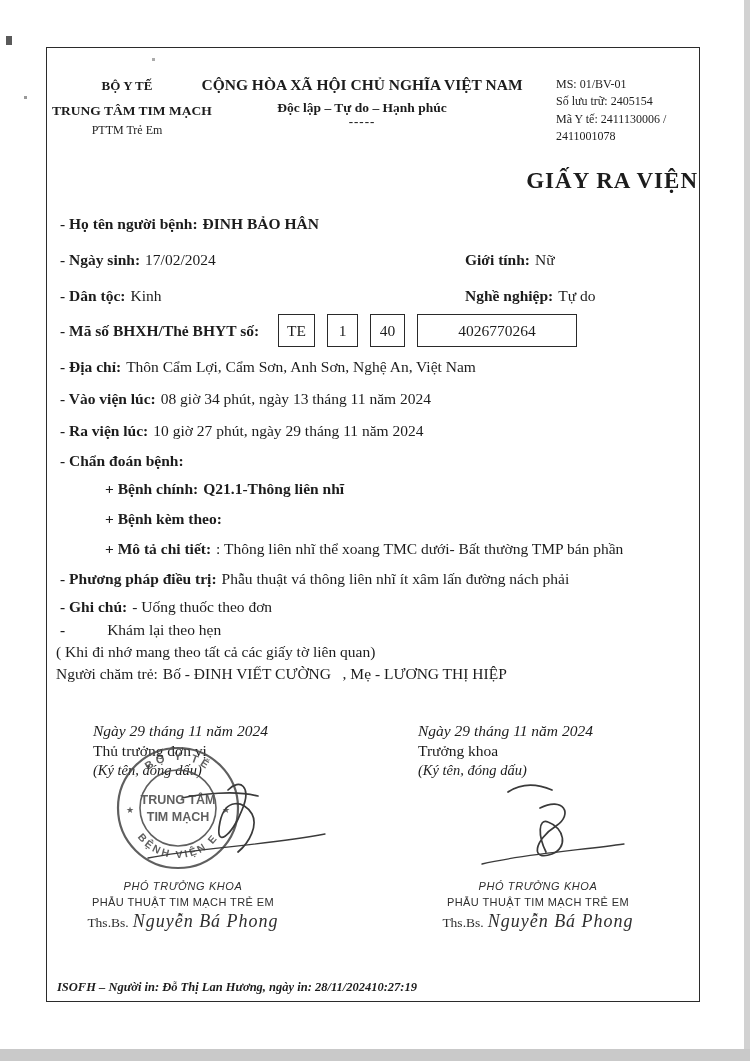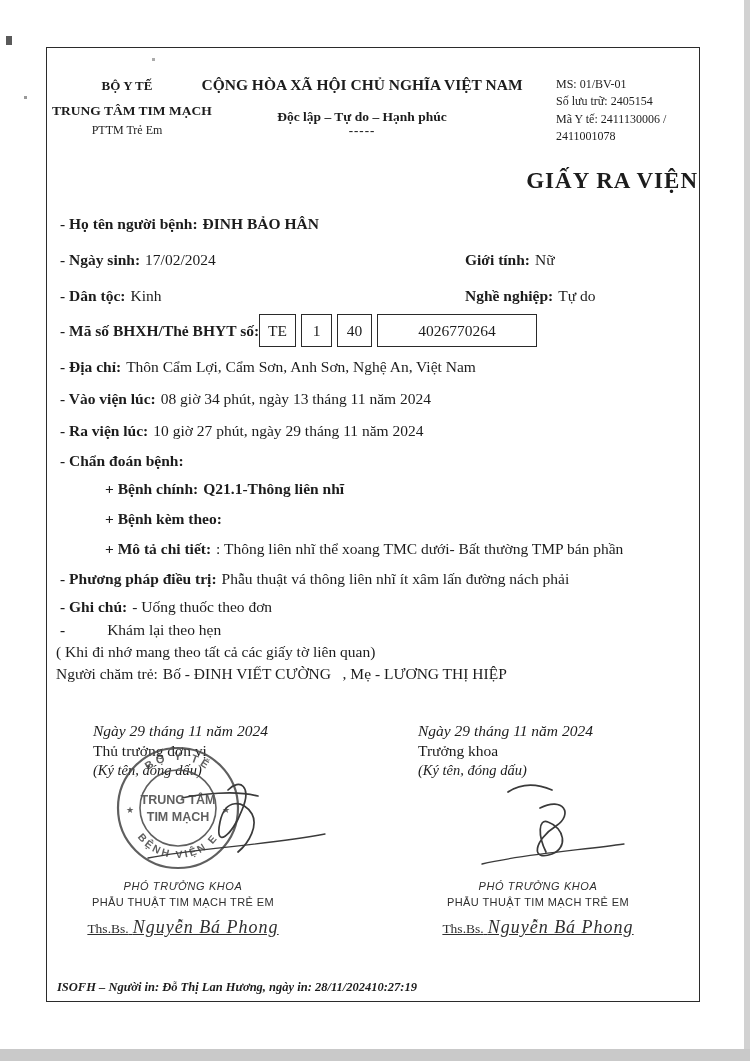--- a/index.html
+++ b/index.html
@@ -16,36 +16,36 @@
   .b{font-weight:bold;}
   .row{position:absolute;left:60px;font-size:15.5px;white-space:nowrap;}
   .row .v{margin-left:5px;}
   .row .rcol{position:absolute;left:405px;top:0;white-space:nowrap;}
   .hdr-left{position:absolute;left:52px;top:78px;width:150px;text-align:center;}
   .hdr-left .l1{font-weight:bold;font-size:13px;}
   .hdr-left .l2{font-weight:bold;font-size:13.5px;margin-top:9px;white-space:nowrap;}
   .hdr-left .l3{font-size:12px;margin-top:4px;}
   .hdr-center{position:absolute;left:192px;top:76px;width:340px;text-align:center;}
   .hdr-center .l1{font-weight:bold;font-size:15.5px;white-space:nowrap;}
-  .hdr-center .l2{font-weight:bold;font-size:13.5px;margin-top:15px;}
+  .hdr-center .l2{font-weight:bold;font-size:13.5px;margin-top:6px;}
   .hdr-center .l3{font-weight:bold;font-size:13px;letter-spacing:1px;margin-top:-2px;}
   .hdr-right{position:absolute;left:556px;top:76px;width:142px;font-size:12px;line-height:1.45;}
   .doc-title{position:absolute;left:46px;top:168px;width:652px;text-align:right;
     font-size:23px;font-weight:bold;letter-spacing:1px;}
-  .ins-table{display:inline-flex;gap:5px;vertical-align:middle;margin-left:0;}
+  .ins-table{display:inline-flex;gap:12px;vertical-align:middle;margin-left:19px;}
   .ins-cell{border:1.5px solid #2a2a2a;height:31px;display:flex;align-items:center;
     justify-content:center;font-size:15.5px;background:#fff;}
   .sig-col{position:absolute;}
   .sig-date{font-style:italic;font-size:15.5px;}
   .sig-role{font-weight:normal;font-size:15.5px;margin-top:2px;}
   .sig-note{font-style:italic;font-size:14.5px;margin-top:2px;}
   .sig-block{position:absolute;text-align:center;color:#2e2e2e;}
   .sig-block .t1{font-family:"Liberation Sans","DejaVu Sans",sans-serif;font-size:11px;letter-spacing:0.6px;font-style:italic;}
   .sig-block .t2{font-family:"Liberation Sans","DejaVu Sans",sans-serif;font-size:11px;letter-spacing:0.4px;margin-top:4px;white-space:nowrap;}
-  .sig-block .nm{margin-top:9px;white-space:nowrap;text-decoration:underline;}
+  .sig-block .nm{margin-top:3px;white-space:nowrap;}
   .sig-block .deg{font-size:13.5px;color:#2e2e2e;}
   .sig-block .script{font-style:italic;font-size:18px;letter-spacing:1px;color:#2e2e2e;}
   .footer{position:absolute;left:57px;top:980px;font-style:italic;font-size:12.5px;
     font-weight:bold;white-space:nowrap;}
   .artifact{position:absolute;}
 </style>
 </head>
 <body>
 
 <div class="artifact" style="left:744px;top:0;width:6px;height:1061px;background:#d2d2d2;"></div>

